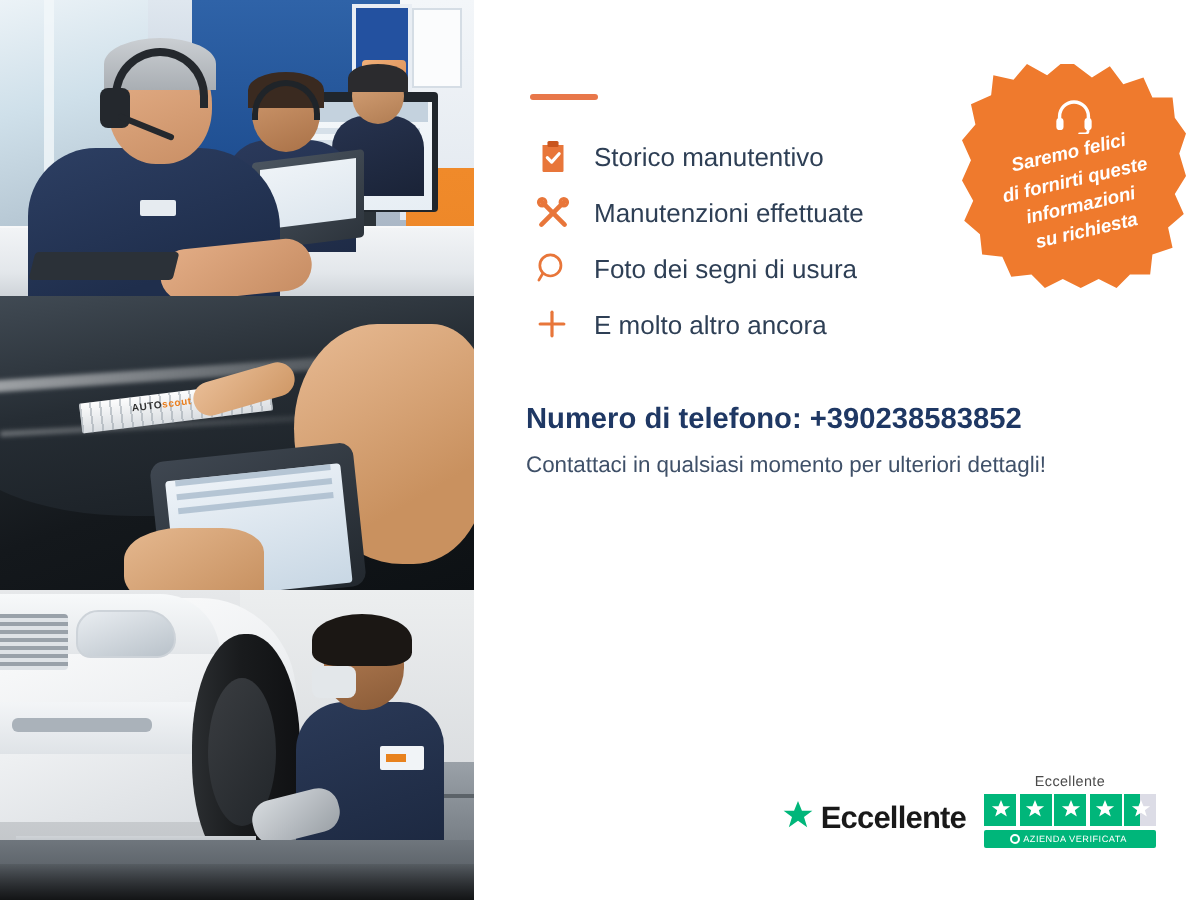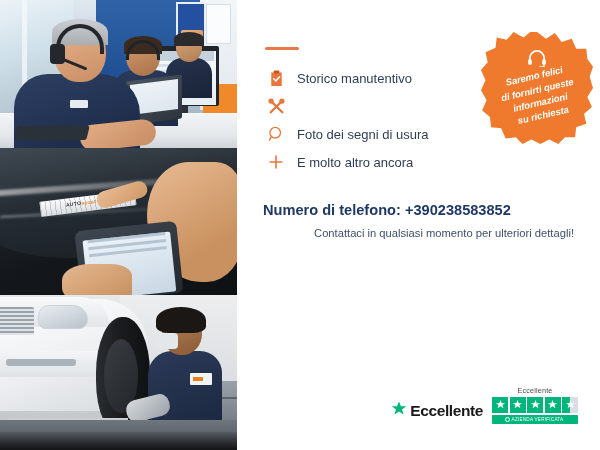--- a/index.html
+++ b/index.html
@@ -457,21 +457,20 @@
     color: #1f3864;
     white-space: nowrap;
   }
   .phone-number { color: #1f3864; }
   .sub-line {
     font-size: 11.2px;
     color: #3f5068;
     line-height: 1.55;
     margin-top: 7px;
     white-space: nowrap;
-    text-align: right;
   }
 
   
   .trustpilot {
     position: absolute;
     right: 22px;
     bottom: 26px;
     display: flex;
     align-items: flex-end;
     gap: 9px;
@@ -661,20 +660,21 @@
         <span class="feature-icon">
           <svg viewBox="0 0 22 22" width="17" height="17" aria-hidden="true">
             <g stroke="#e8763a" stroke-width="3" stroke-linecap="round">
               <line x1="3.5" y1="3.5" x2="18.5" y2="18.5"></line>
               <line x1="18.5" y1="3.5" x2="3.5" y2="18.5"></line>
             </g>
             <circle cx="4" cy="4" r="2.4" fill="none" stroke="#e8763a" stroke-width="2"></circle>
             <circle cx="18" cy="4" r="2.4" fill="none" stroke="#e8763a" stroke-width="2"></circle>
           </svg>
         </span>
+        <span class="feature-label">Manutenzioni effettuate</span>
       </div>
 
       <div class="feature">
         <span class="feature-icon">
           <svg viewBox="0 0 20 20" width="16" height="16" aria-hidden="true">
             <circle cx="9" cy="8.4" r="6.6" fill="none" stroke="#e8763a" stroke-width="1.7"></circle>
             <line x1="4.3" y1="13.3" x2="1.8" y2="17.6" stroke="#e8763a" stroke-width="1.7" stroke-linecap="round"></line>
           </svg>
         </span>
         <span class="feature-label">Foto dei segni di usura</span>

